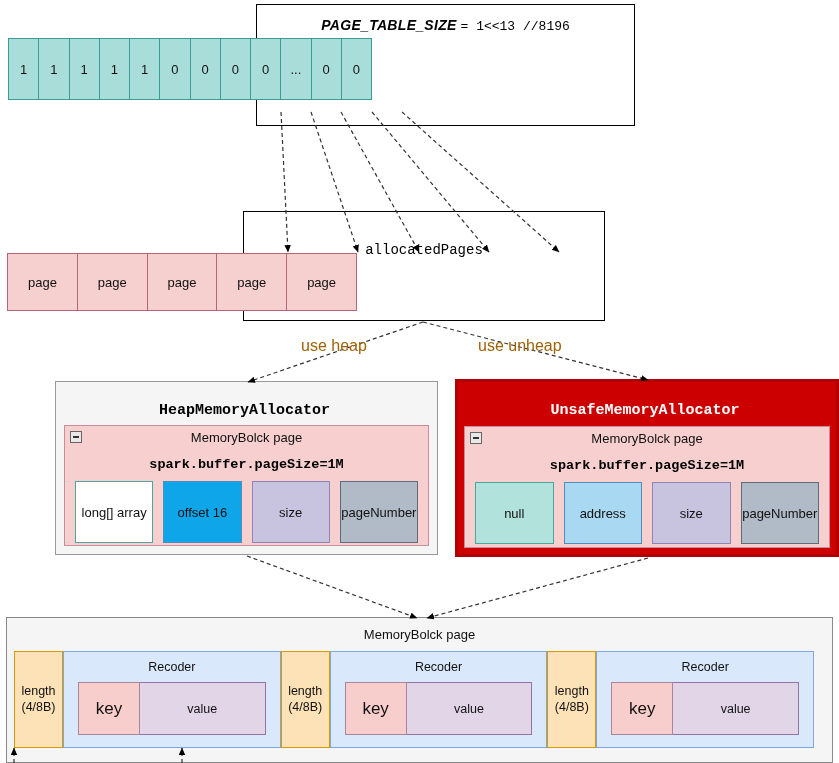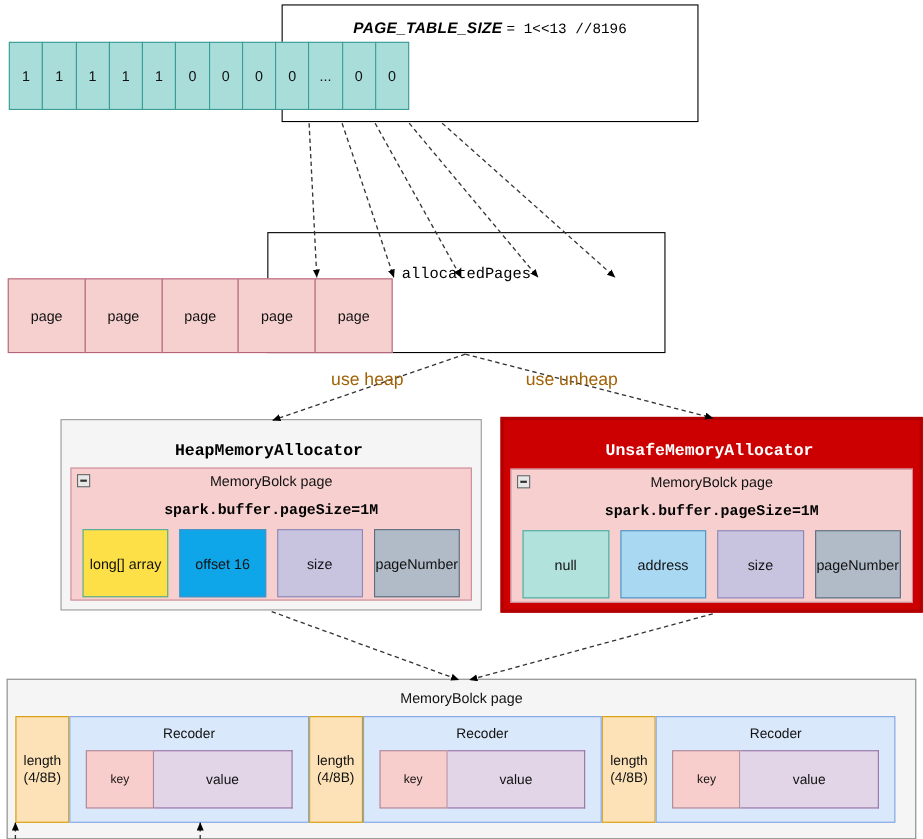--- a/index.html
+++ b/index.html
@@ -26,21 +26,21 @@
   }
 
   
   .plain-box {
     background: #ffffff;
     border: 1px solid #000000;
   }
 
   
   #page-table-box {
-    left: 256px; top: 4px; width: 379px; height: 107px;
+    left: 256px; top: 4px; width: 379px; height: 122px;
   }
   #page-table-title {
     position: absolute;
     left: 0; right: 0; top: 12px;
     text-align: center;
     font-size: 14px;
     color: #000;
     white-space: nowrap;
   }
   #page-table-title .const {
@@ -80,21 +80,21 @@
     position: absolute;
     left: 0; right: 0; top: 30px;
     text-align: center;
     font-family: "Liberation Mono", monospace;
     font-size: 14px;
     color: #000;
   }
   #allocated-cells {
     position: absolute;
     left: 7px; top: 253px;
-    width: 349px; height: 68px;
+    width: 349px; height: 58px;
     display: flex;
   }
   .page-cell {
     flex: 1 1 0;
     background: #f6cfcf;
     border: 1px solid #b5657a;
     margin-right: -1px;
     display: flex;
     align-items: center;
     justify-content: center;
@@ -246,21 +246,21 @@
   .kv-row {
     position: absolute;
     left: 14px; right: 14px; top: 30px; bottom: 12px;
     display: flex;
   }
   .kv-key {
     width: 33%;
     background: #f8cecc;
     border: 1px solid #a9869a;
     display: flex; align-items: center; justify-content: center;
-    font-size: 11px; color: #111;
+    font-size: 17px; color: #111;
     box-sizing: border-box;
   }
   .kv-value {
     flex: 1 1 0;
     background: #e1d5e7;
     border: 1px solid #9673a6;
     border-left: none;
     display: flex; align-items: center; justify-content: center;
     font-size: 12.5px; color: #111;
     box-sizing: border-box;
@@ -329,21 +329,21 @@
 <div class="edge-label" style="left:301px; top:337px;">use heap</div>
 <div class="edge-label" style="left:478px; top:337px;">use unheap</div>
 
 <div class="abs allocator" id="heap-allocator">
   <div class="allocator-title">HeapMemoryAllocator</div>
   <div class="memblock">
     <div class="collapse-icon"></div>
     <div class="memblock-title">MemoryBolck page</div>
     <div class="memblock-conf">spark.buffer.pageSize=1M</div>
     <div class="field-row">
-      <div class="field" style="background:#fde047; border:1px solid #4aa79f;">long[] array</div>
+      <div class="field" style="background:#ffffff; border:1px solid #4aa79f;">long[] array</div>
       <div class="field" style="background:#0ea5e9; border:1px solid #4f8fc0;">offset 16</div>
       <div class="field" style="background:#c8c4e0; border:1px solid #8d86b5;">size</div>
       <div class="field" style="background:#b1bbc7; border:1px solid #5d6b7d;">pageNumber</div>
     </div>
   </div>
 </div>
 
 <div class="abs allocator" id="unsafe-allocator">
   <div class="allocator-title">UnsafeMemoryAllocator</div>
   <div class="memblock">

